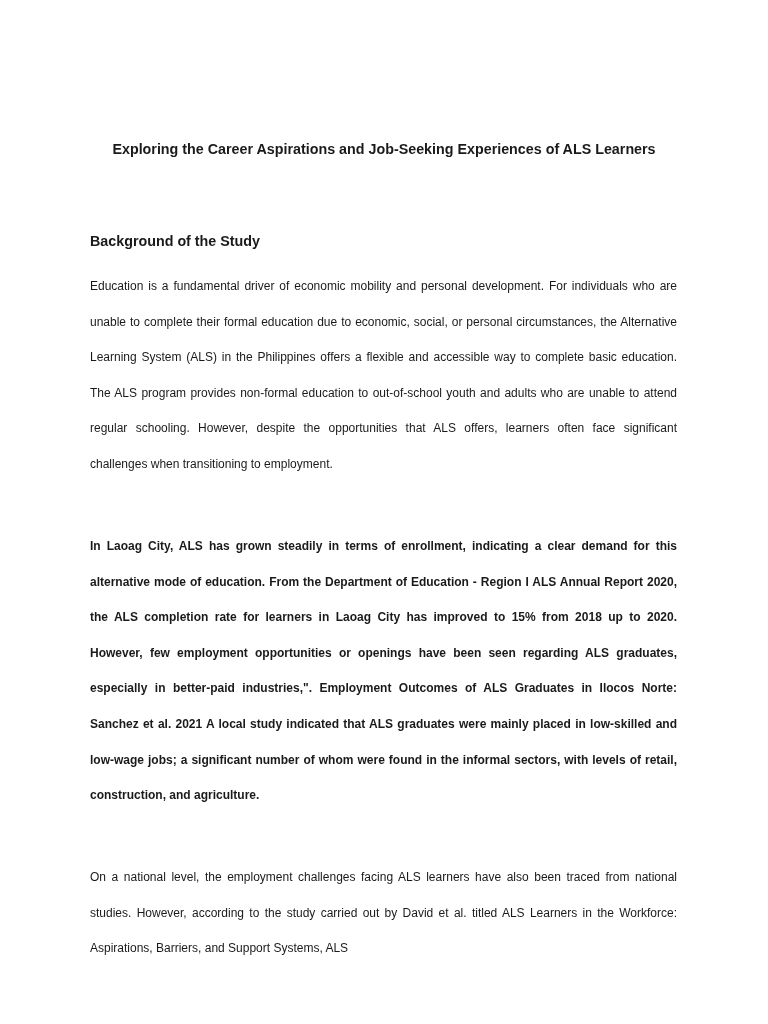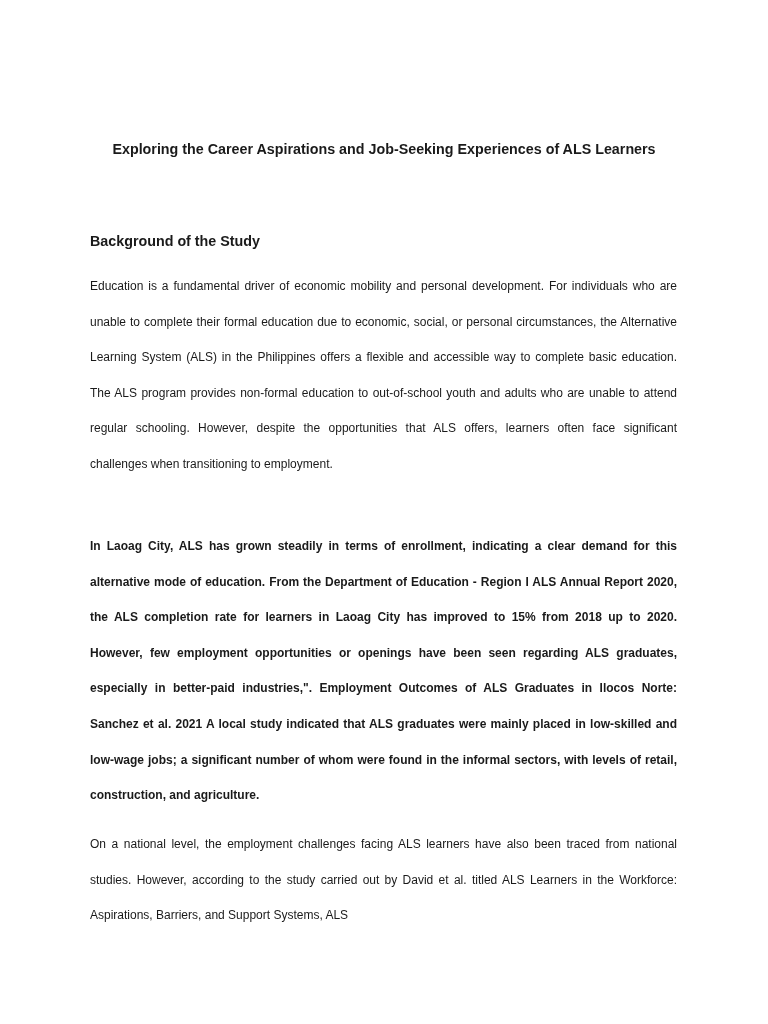--- a/index.html
+++ b/index.html
@@ -49,21 +49,21 @@
       position: absolute;
       left: 90px;
       width: 587px;
       font-size: 12px;
       line-height: 35.6px;
       text-align: justify;
       margin: 0;
     }
     #para-1 { top: 222px; }
     #para-2 { top: 482px; font-weight: bold; }
-    #para-3 { top: 780px; }
+    #para-3 { top: 813px; }
   </style>
 </head>
 <body>
 
 <div class="page">
   <h1 class="doc-title">Exploring the Career Aspirations and Job-Seeking Experiences of ALS Learners</h1>
 
   <h2 class="section-heading">Background of the Study</h2>
 
   <p class="para" id="para-1">Education is a fundamental driver of economic mobility and personal development. For individuals who are unable to complete their formal education due to economic, social, or personal circumstances, the Alternative Learning System (ALS) in the Philippines offers a flexible and accessible way to complete basic education. The ALS program provides non-formal education to out-of-school youth and adults who are unable to attend regular schooling. However, despite the opportunities that ALS offers, learners often face significant challenges when transitioning to employment.</p>

